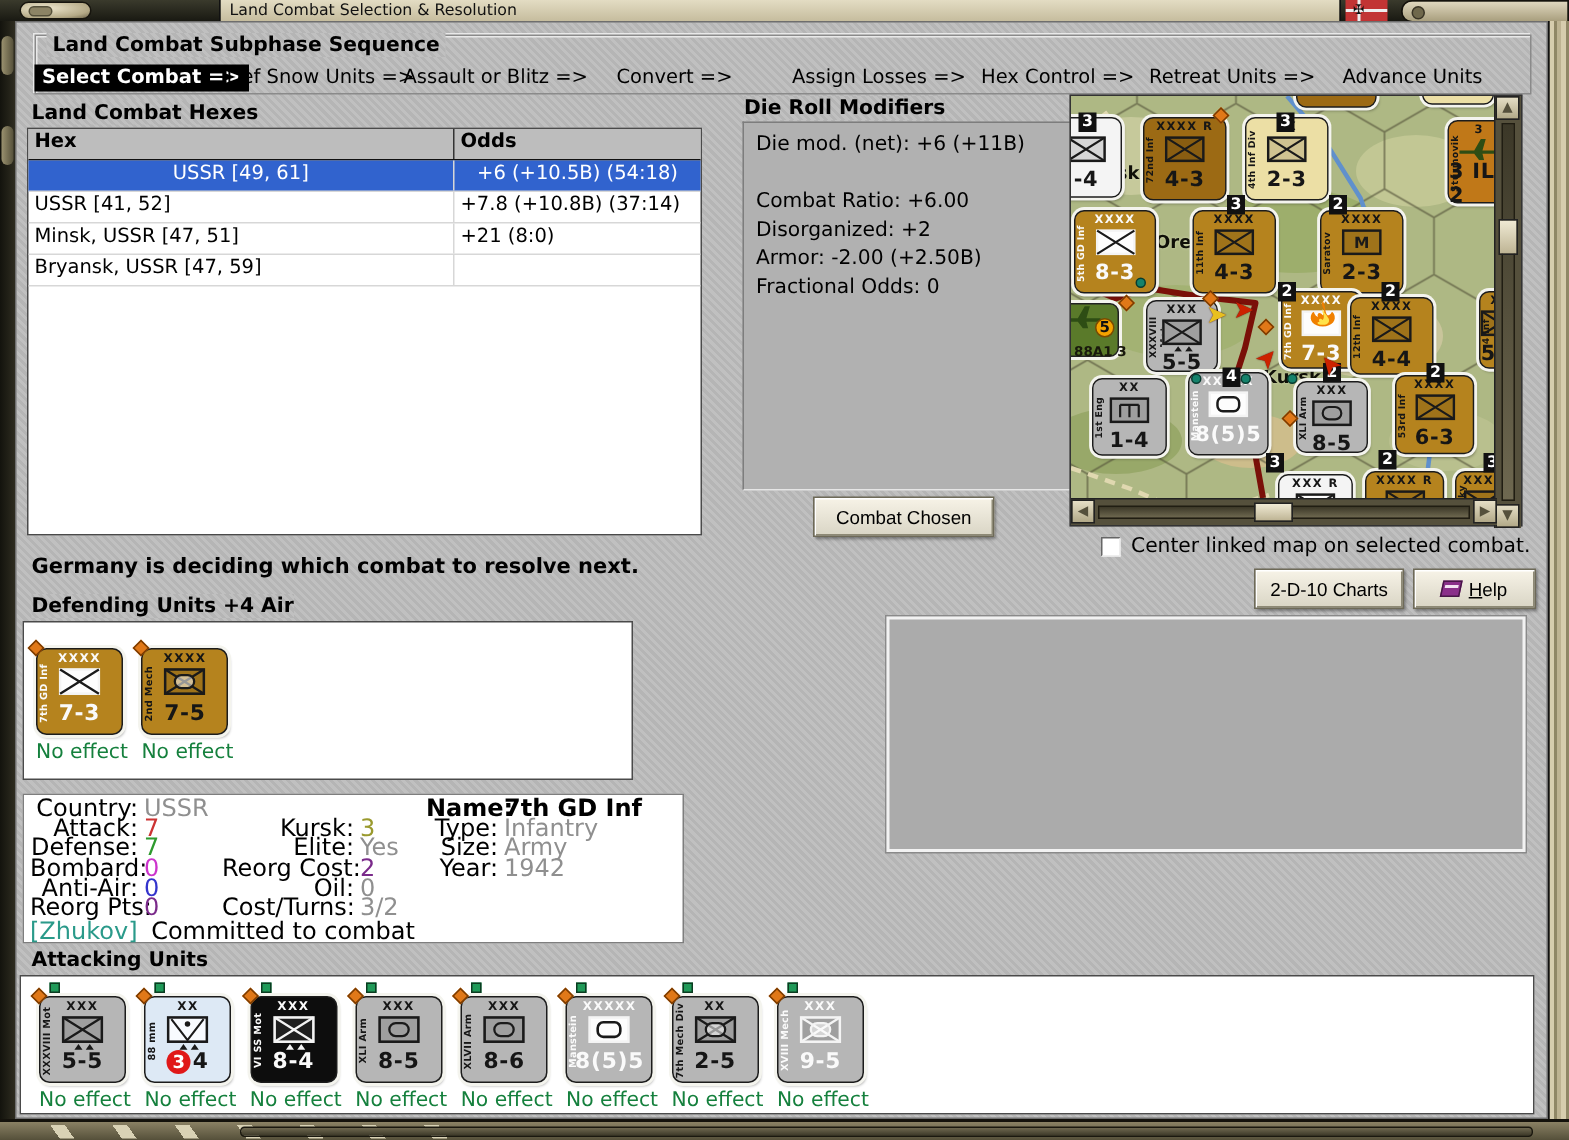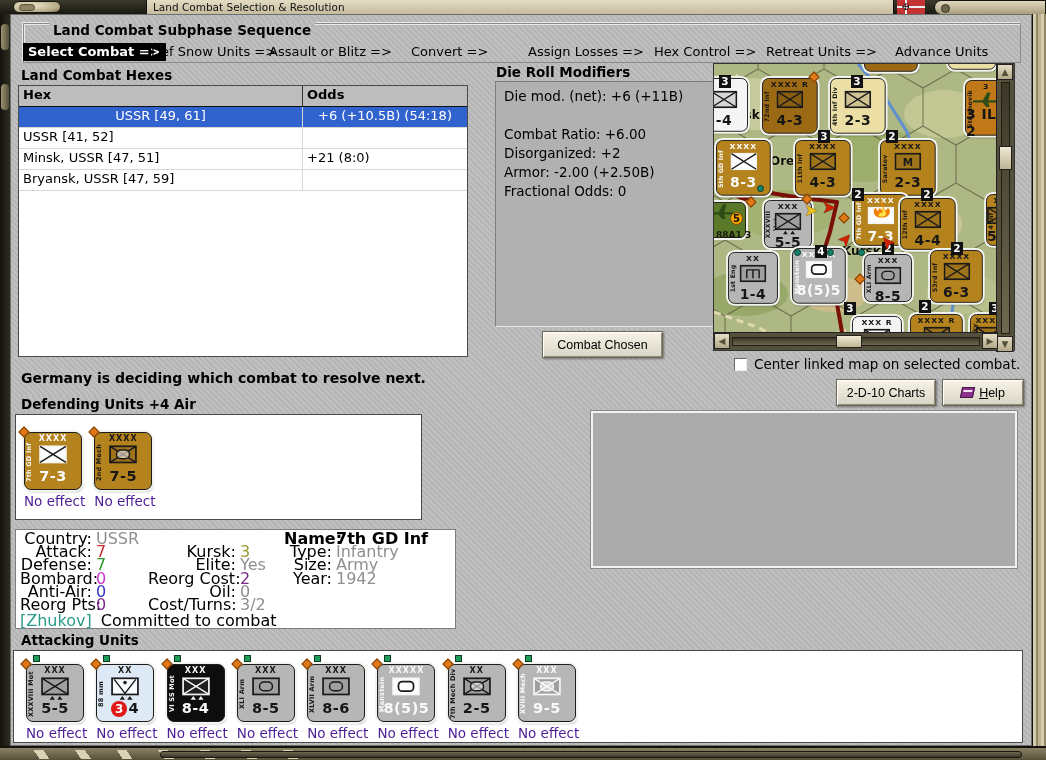--- a/index.html
+++ b/index.html
@@ -32,21 +32,21 @@
     background:linear-gradient(#6e6850,#3c3828);border:1px solid #1a180f;}
 
   
   #dialog{position:absolute;left:10px;top:14px;width:1022px;height:732px;background:#bdbdbd;
     background-image:repeating-linear-gradient(45deg,rgba(255,255,255,.05) 0 2px,rgba(0,0,0,.045) 2px 4px);
     border:1px solid #6e6e6e;font-size:13px;color:#000;}
 
   .grouplabel{position:absolute;font-weight:bold;font-size:13.5px;background:inherit;}
   #seq-box{position:absolute;left:12px;top:8px;width:998px;height:40px;border:1px solid #8a8a8a;
     box-shadow:1px 1px 0 #e9e9e9 inset,-1px -1px 0 #e9e9e9;}
-  #seq-title{left:20px;top:7px;padding:0 4px;margin-left:18px;}
+  #seq-title{left:20px;top:7px;padding:0 4px;}
   #seq-row{position:absolute;left:0;top:28px;width:1010px;height:18px;}
   .seq-step{position:absolute;top:0;height:18px;line-height:18px;white-space:nowrap;font-size:13px;}
   .seq-step.active{background:#000;color:#fff;font-weight:bold;padding:0 5px;}
   .seq-step:nth-child(1){left:12px;} .seq-step:nth-child(2){left:140px;}
   .seq-step:nth-child(3){left:258px;} .seq-step:nth-child(4){left:400px;}
   .seq-step:nth-child(5){left:517px;} .seq-step:nth-child(6){left:643px;}
   .seq-step:nth-child(7){left:755px;} .seq-step:nth-child(8){left:884px;}
 
   #hexes-title{left:10px;top:52px;}
   #hex-table{position:absolute;left:7px;top:70px;width:450px;height:272px;background:#fff;border:1px solid #4a4a4a;}
@@ -91,21 +91,21 @@
   #info-panel{position:absolute;left:4px;top:514px;width:441px;height:100px;background:#fff;border:1px solid #7e7e7e;
     font-size:16px;padding:2px 4px;}
   #info-grid{display:grid;grid-template-columns:76px 52px 92px 44px 52px auto;line-height:13.2px;}
   #info-grid span{white-space:nowrap;}
   #info-grid .lab{text-align:right;padding-right:4px;}
   #info-grid .b{font-weight:bold;}
   #commander-line{line-height:15px;margin-top:2px;}
 
   
   .ucell{display:inline-block;vertical-align:top;margin-right:9px;position:relative;padding-top:9px;text-align:left;}
-  .ueffect{font-size:13.5px;margin-top:3px;color:#4c1d95;}
+  .ueffect{font-size:13.5px;margin-top:3px;color:#15803d;}
   .gmark{position:absolute;left:7px;top:0;width:7px;height:7px;background:#1f9a58;border:1px solid #0b3b20;}
   .omark{position:absolute;left:-4px;top:5px;width:8px;height:8px;background:#e07818;border:1px solid #7c3c00;transform:rotate(45deg);z-index:3;}
   .counter{position:relative;width:58px;height:58px;border-radius:7px;border:1px solid #1c1c1c;
     box-shadow:0 0 0 2px #f4f4ee,1px 2px 2px rgba(0,0,0,.35);display:flex;flex-direction:column;align-items:center;}
   .c-gray{background:#b6b6b6;} .c-brown{background:#b5831e;} .c-brown-dark{background:#9c6a14;}
   .c-cream{background:#ecdfa5;} .c-black{background:#0d0d0d;} .c-white{background:#f4f4f4;}
   .c-lightblue{background:#dde9f5;} .c-orange{background:#c07818;}
   .counter .vname{position:absolute;left:0px;top:4px;bottom:2px;width:10px;font-size:6.5px;font-weight:bold;
     writing-mode:vertical-rl;transform:rotate(180deg);text-align:center;letter-spacing:.2px;overflow:hidden;}
   .counter .csize{font-size:8px;font-weight:bold;letter-spacing:1px;line-height:11px;height:11px;}
@@ -192,20 +192,21 @@
       <div class="c1">Hex</div>
       <div class="c2">Odds</div>
     </div>
     <div id="hex-rows">
         <div class="trow sel">
           <div class="c1">USSR [49, 61]</div>
           <div class="c2">+6 (+10.5B) (54:18)</div>
         </div>
         <div class="trow">
           <div class="c1">USSR [41, 52]</div>
+          <div class="c2">+7.8 (+10.8B) (37:14)</div>
         </div>
         <div class="trow">
           <div class="c1">Minsk, USSR [47, 51]</div>
           <div class="c2">+21 (8:0)</div>
         </div>
         <div class="trow">
           <div class="c1">Bryansk, USSR [47, 59]</div>
         </div>
       </div>
   </div>

